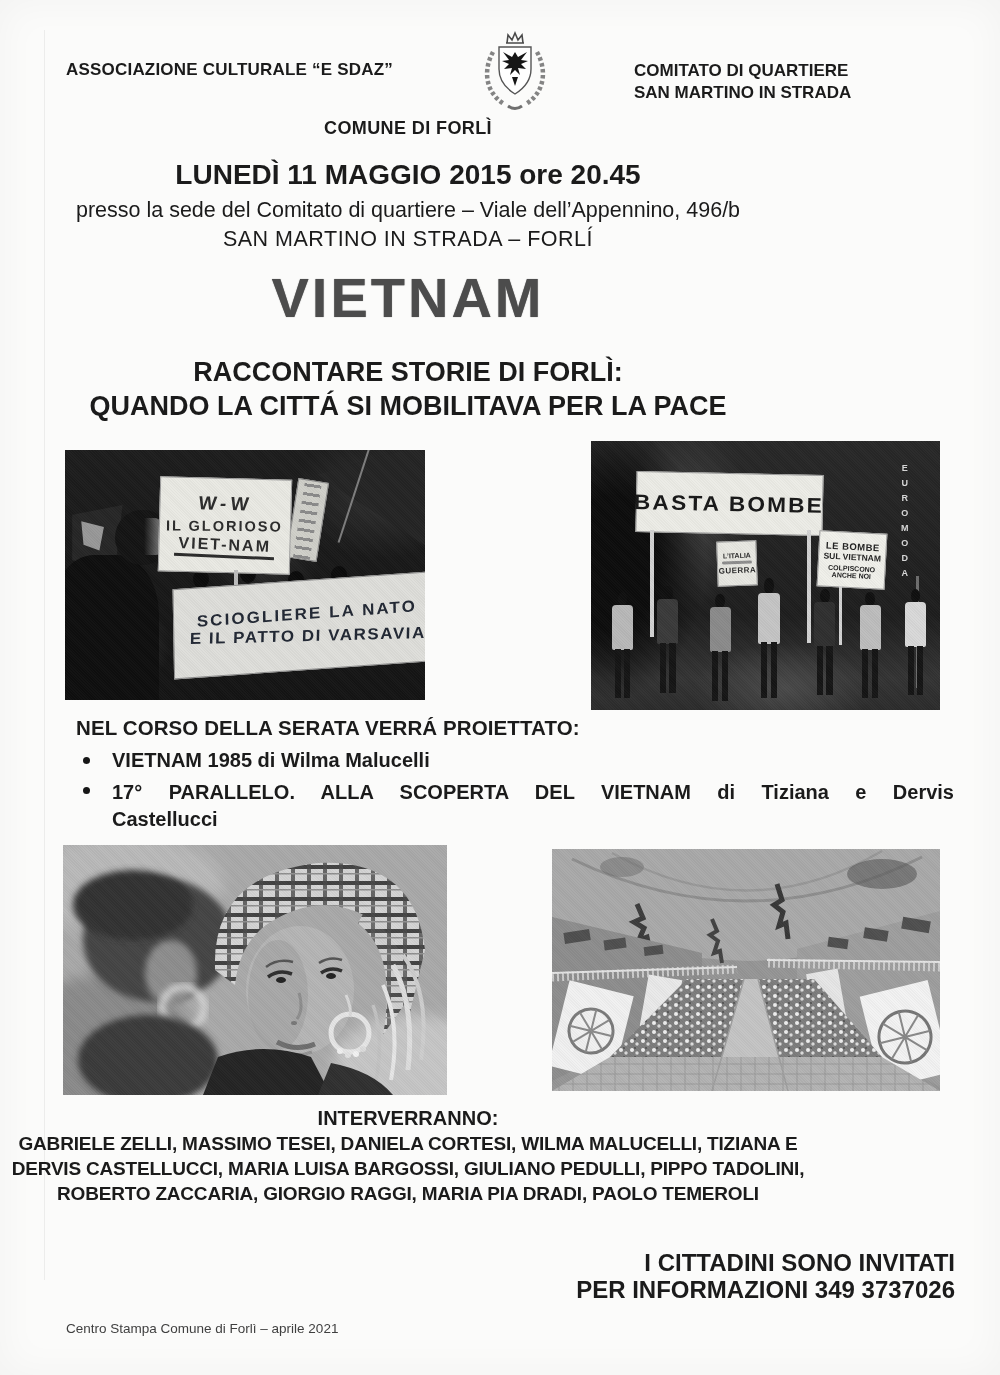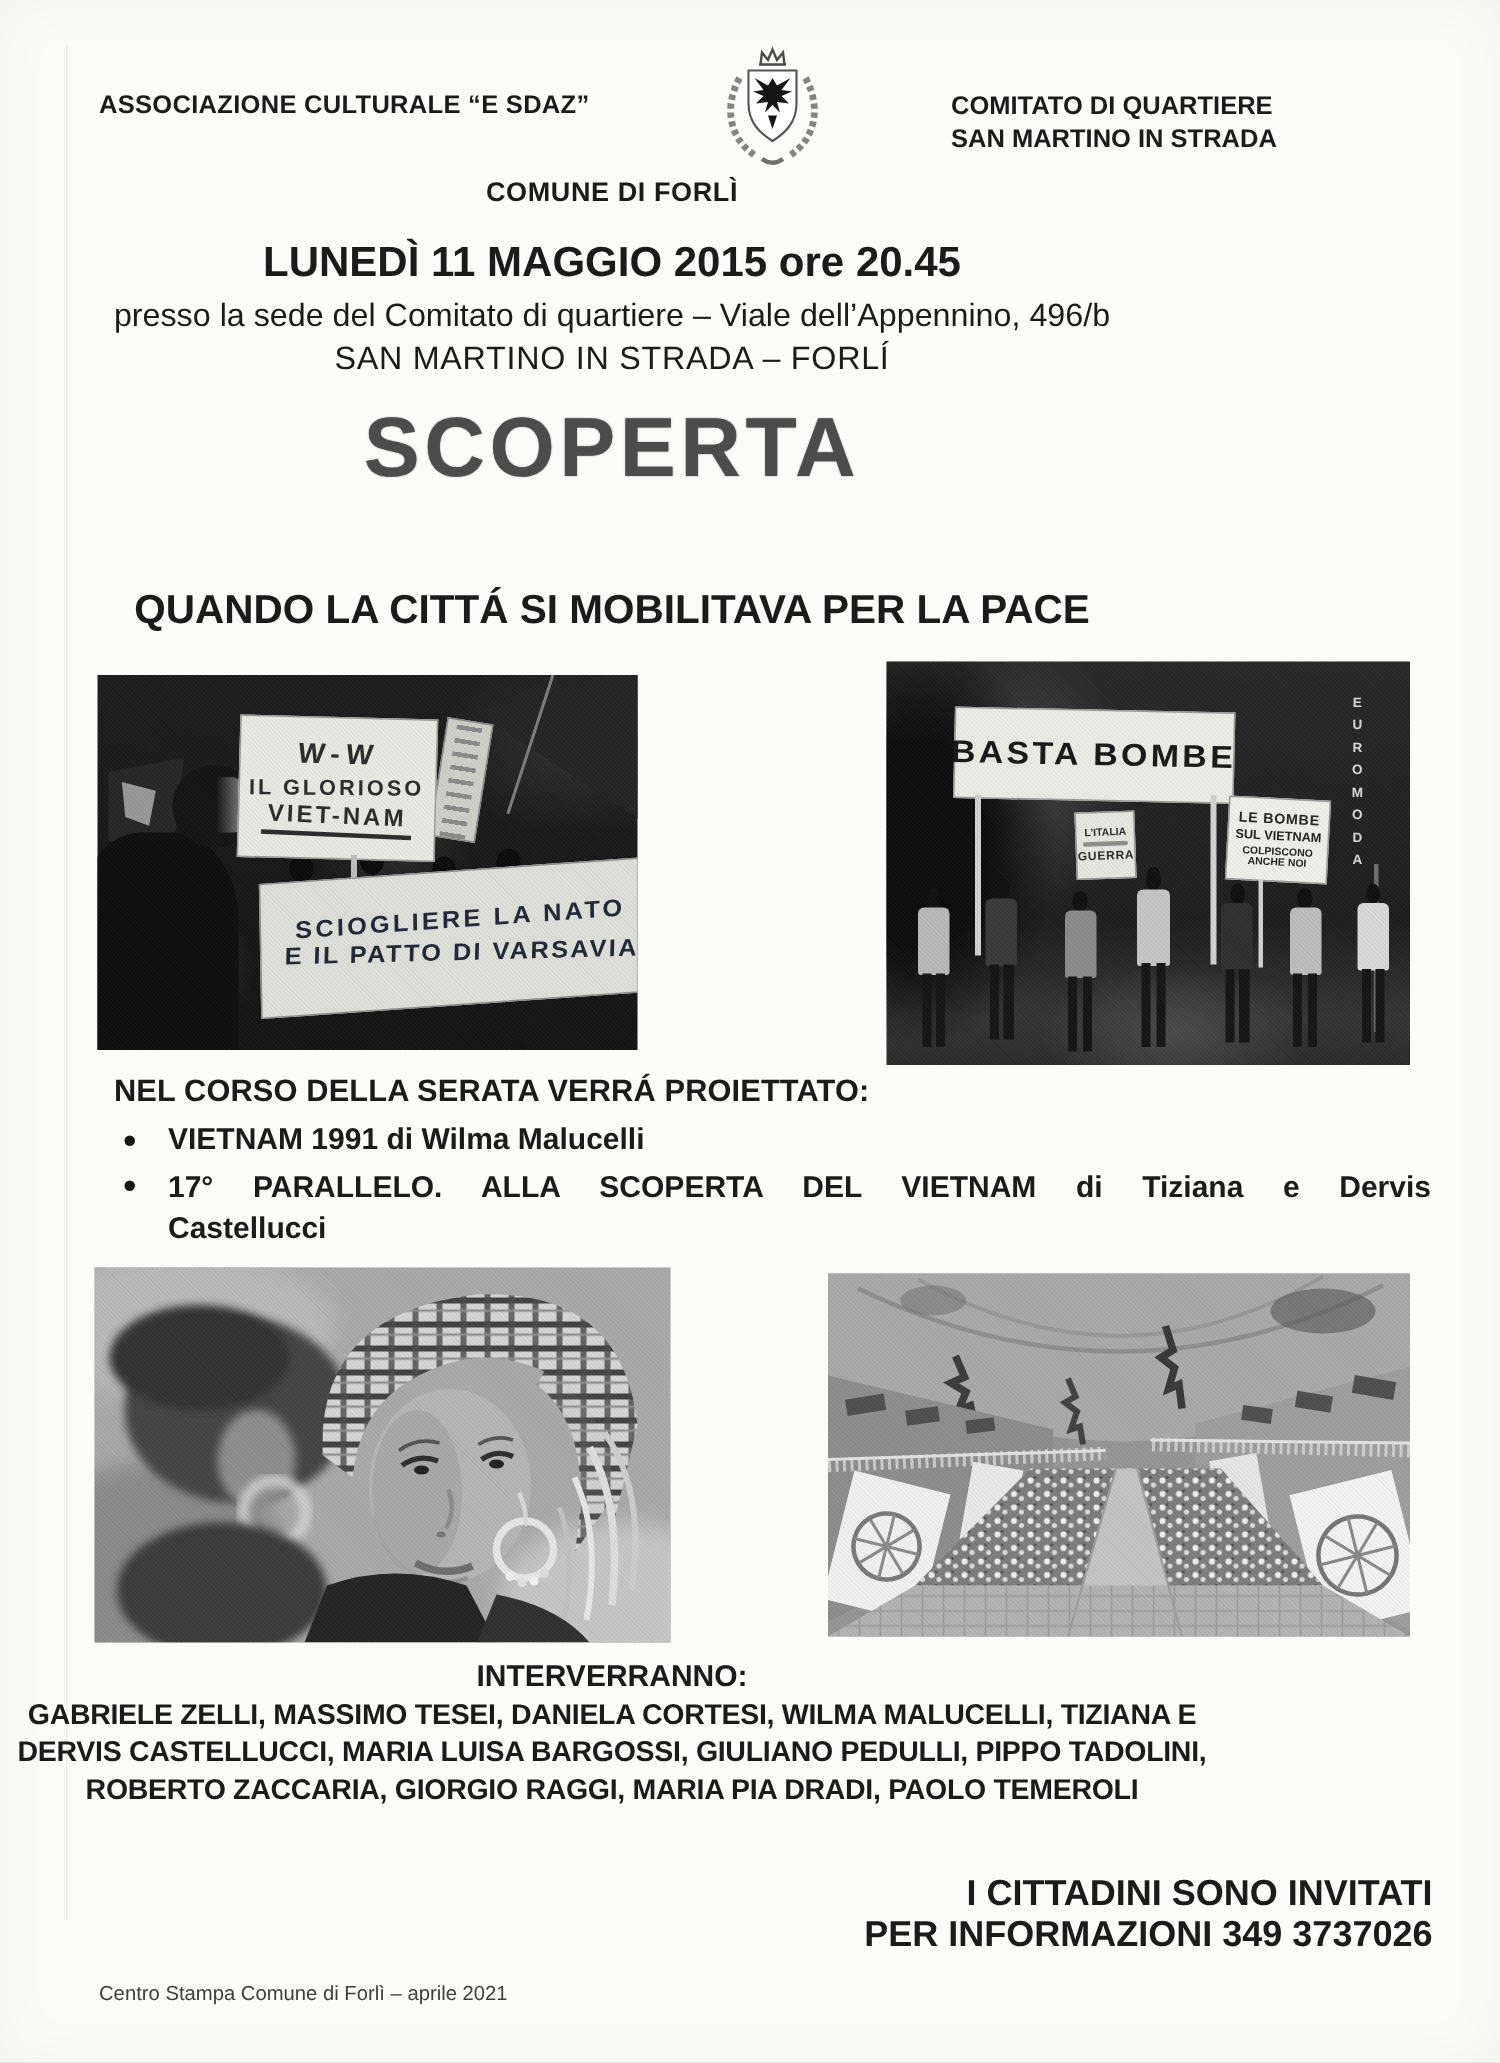--- a/index.html
+++ b/index.html
@@ -136,21 +136,22 @@
   <div class="comitato">
     <div>COMITATO DI QUARTIERE</div>
     <div>SAN MARTINO IN STRADA</div>
   </div>
 
   <div class="ctr comune">COMUNE DI FORLÌ</div>
 
   <div class="ctr date">LUNEDÌ 11 MAGGIO 2015 ore 20.45</div>
   <div class="ctr venue">presso la sede del Comitato di quartiere – Viale dell’Appennino, 496/b</div>
   <div class="ctr city">SAN MARTINO IN STRADA – FORLÍ</div>
-  <div class="ctr title">SCOPERTA</div>
+  <div class="ctr title">VIETNAM</div>
+  <div class="ctr sub1">RACCONTARE STORIE DI FORLÌ:</div>
   <div class="ctr sub2">QUANDO LA CITTÁ SI MOBILITAVA PER LA PACE</div>
 
   <div class="photo photo1">
     <div class="p1-flagL"></div>
     <div class="p1-flagR"></div>
     <div class="p1-pole" style="left:80%;top:-2%;height:40%;transform:rotate(18deg);"></div>
     <div class="p1-smallsign"></div>
     <div class="p1-man-body"></div>
     <div class="p1-man-head"></div>
     <div class="p1-man-face"></div>
@@ -232,21 +233,21 @@
         <i class="h"></i>
         <i class="t" style="background:#d8d8d8;"></i>
         <i class="l"></i>
         <i class="l2"></i>
       </div>
   </div>
 
   <div class="program">
     <div class="hd">NEL CORSO DELLA SERATA VERRÁ PROIETTATO:</div>
     <ul>
-      <li><span class="dot"></span><span>VIETNAM 1991 di Wilma Malucelli</span></li>
+      <li><span class="dot"></span><span>VIETNAM 1985 di Wilma Malucelli</span></li>
       <li class="justify"><span class="dot"></span><span>17° PARALLELO. ALLA SCOPERTA DEL VIETNAM di Tiziana e Dervis Castellucci</span></li>
     </ul>
   </div>
 
   <div class="photo photo3">
     <svg viewBox="0 0 384 250" width="384" height="250">
       <defs>
         <filter id="b1">
             <feGaussianBlur stdDeviation="7"></feGaussianBlur>
           </filter>

